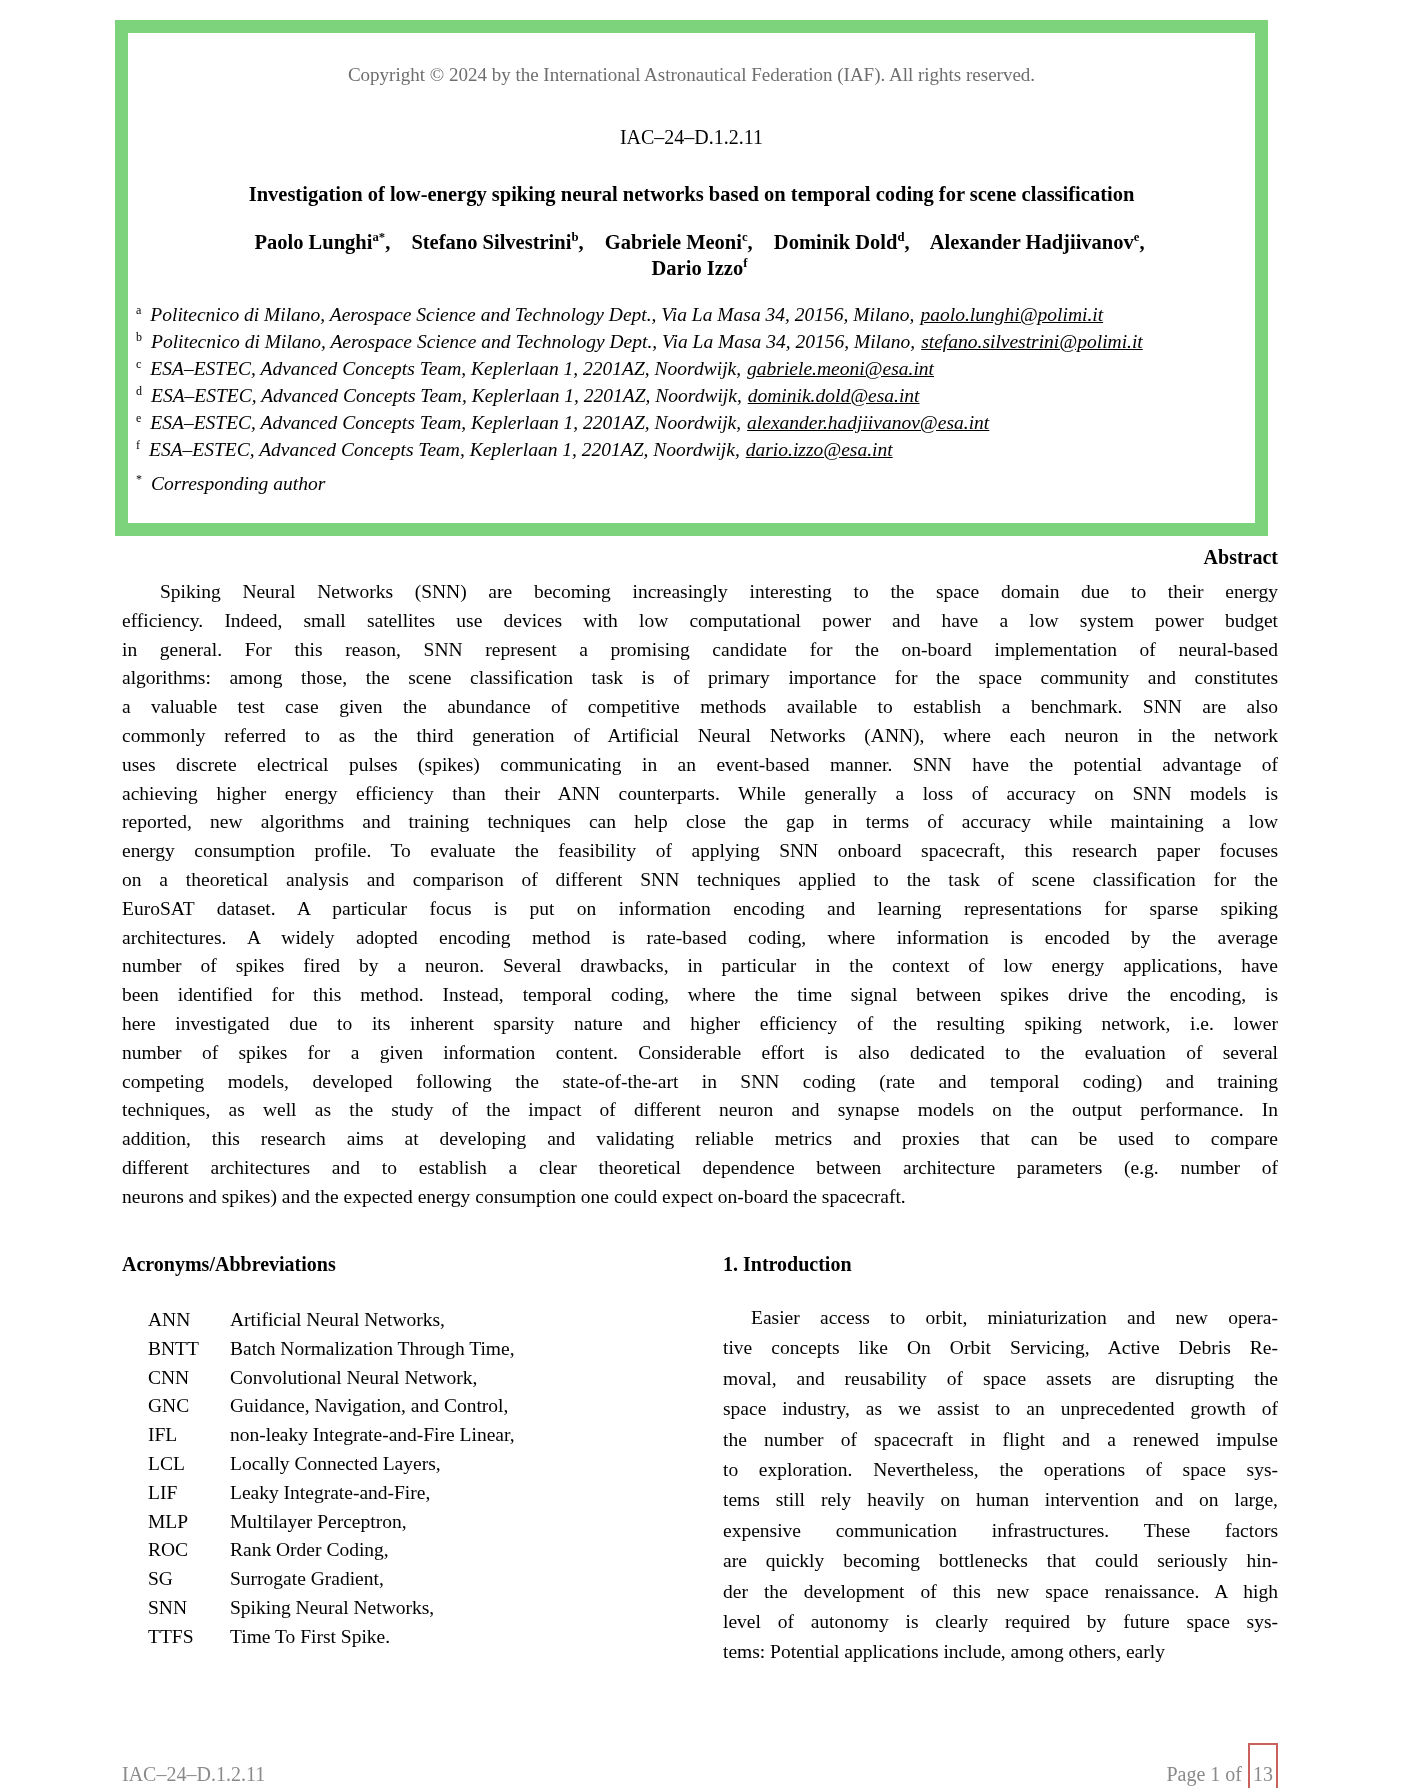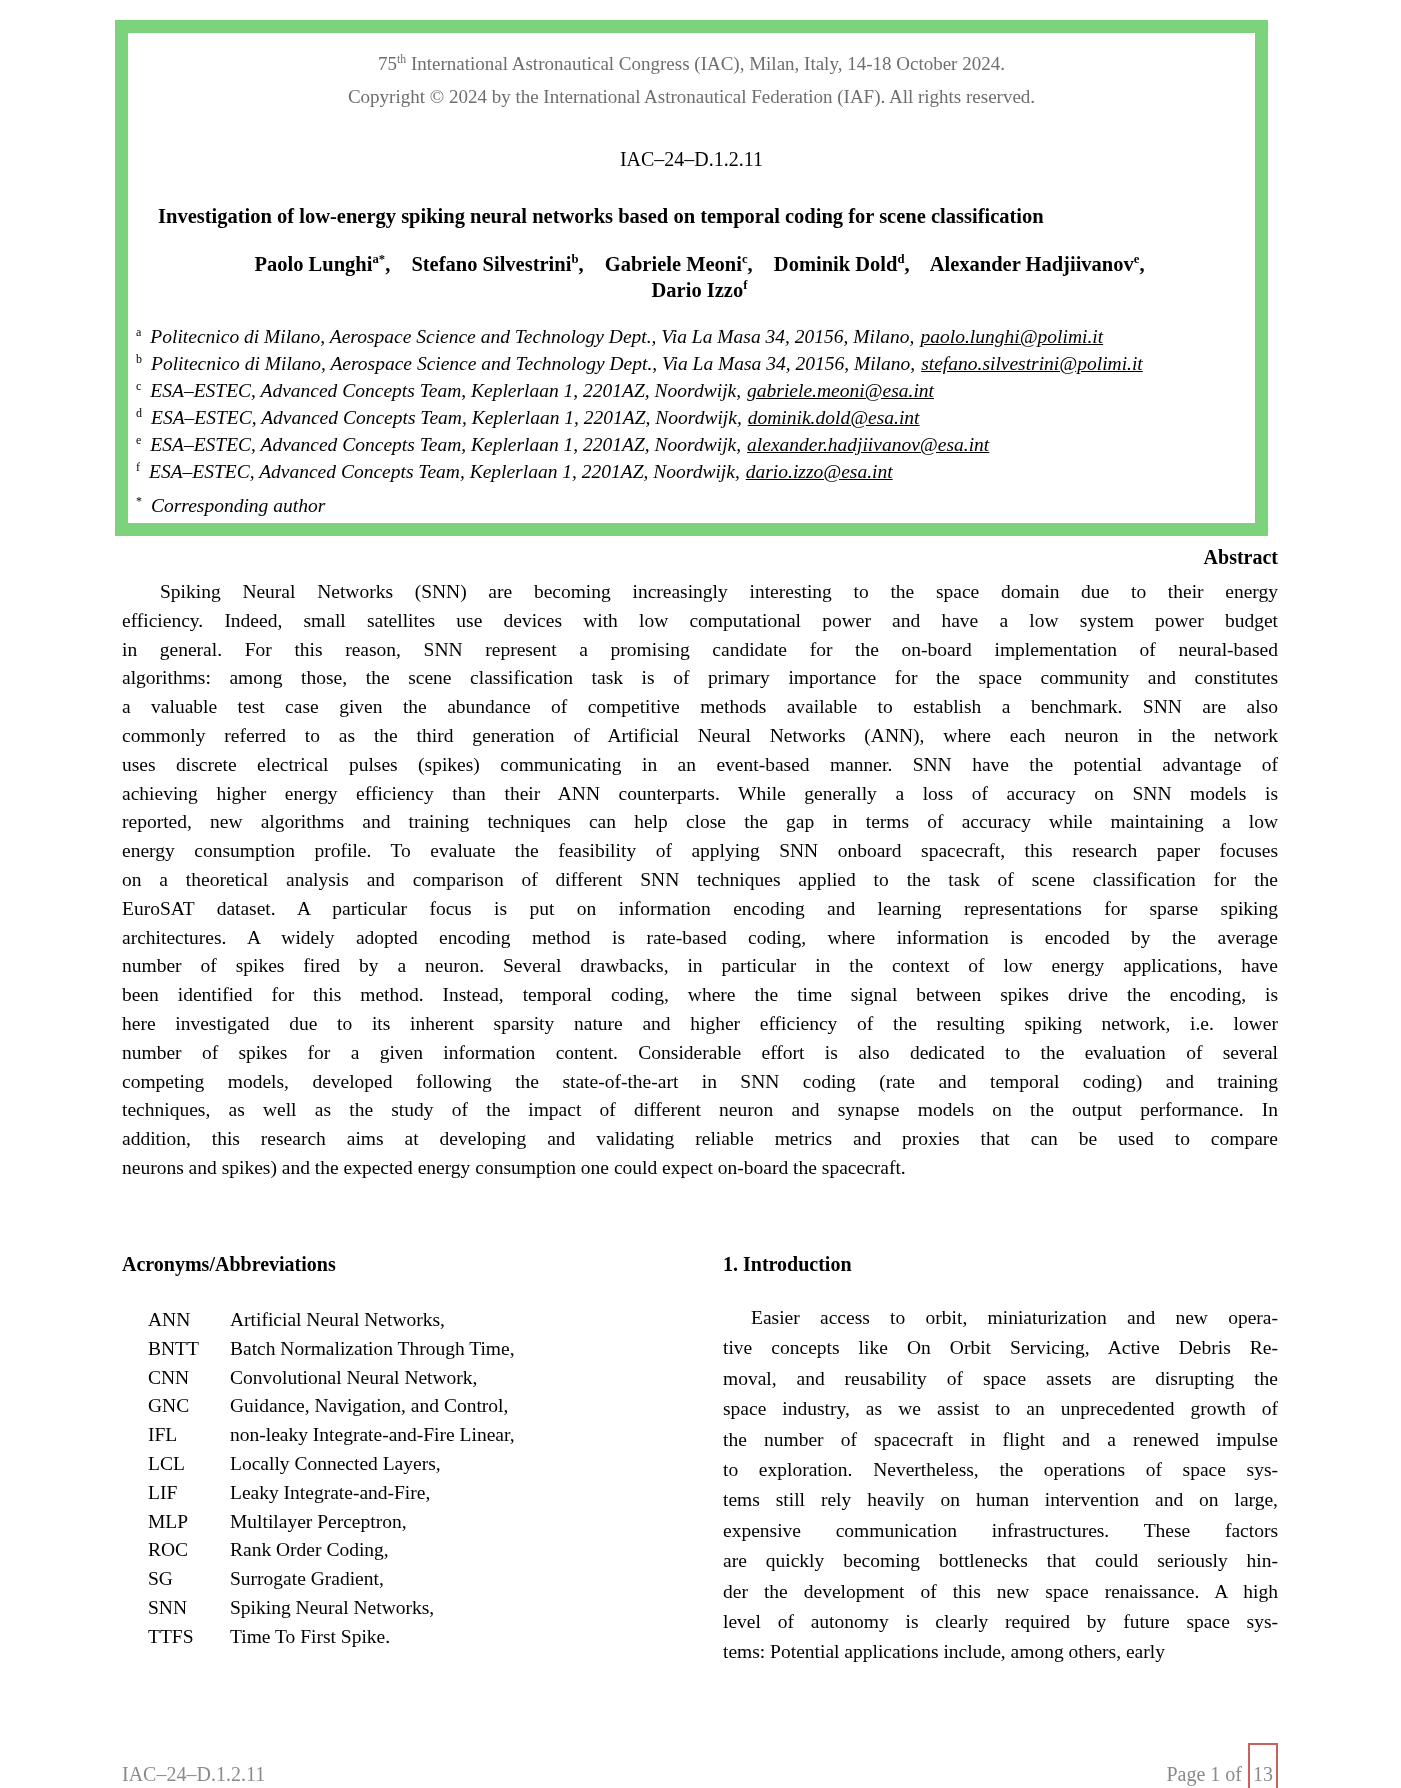--- a/index.html
+++ b/index.html
@@ -19,21 +19,21 @@
     border: 13px solid var(--accent-green, #7cd37c);
     background: #fff;
   }
   .gb-inner { padding-top: 20px; }
   .conf-line, .copyright-line {
     text-align: center; color: var(--header-gray, #6e6e6e); font-size: 19px;
   }
   .copyright-line { margin-top: 11px; }
   .paper-code { text-align: center; font-size: 20px; margin-top: 40px; }
   .title {
-    font-weight: bold; font-size: 20.5px;
+    text-align: center; font-weight: bold; font-size: 20.5px;
     margin-top: 34px; padding: 0 30px;
   }
   .authors {
     text-align: center; font-weight: bold; font-size: 20.5px; margin-top: 25px; padding-left: 16px;
   }
   .authors .author { margin-right: 16px; }
   .authors .author:last-child { margin-right: 0; }
   .authors-line2 { margin-top: 3px; }
 
   .affiliations {
@@ -80,21 +80,20 @@
   .page-box {
     display: inline-block; border: 2px solid var(--link-box-red, #c9625c);
     padding: 18px 3px; margin-left: 6px;
   }
 </style>
 </head>
 <body>
 
 <div class="green-box">
   <div class="gb-inner">
-    <div class="conf-line"><span>75</span><sup>th</sup><span> International Astronautical Congress (IAC), Milan, Italy, 14-18 October 2024.</span></div>
     <div class="copyright-line">Copyright © 2024 by the International Astronautical Federation (IAF). All rights reserved.</div>
     <div class="paper-code">IAC–24–D.1.2.11</div>
     <div class="title">Investigation of low-energy spiking neural networks based on temporal coding for scene classification</div>
 
     <div class="authors">
       
     
         <span class="author"><span>Paolo Lunghi</span><sup>a*</sup><span>,</span></span>
       
         <span class="author"><span>Stefano Silvestrini</span><sup>b</sup><span>,</span></span>
@@ -168,20 +167,21 @@
       <div>here investigated due to its inherent sparsity nature and higher efficiency of the resulting spiking network, i.e.  lower</div>
 
       <div>number of spikes for a given information content.  Considerable effort is also dedicated to the evaluation of several</div>
 
       <div>competing models, developed following the state-of-the-art in SNN coding (rate and temporal coding) and training</div>
 
       <div>techniques, as well as the study of the impact of different neuron and synapse models on the output performance.  In</div>
 
       <div>addition, this research aims at developing and validating reliable metrics and proxies that can be used to compare</div>
 
+      <div>different architectures and to establish a clear theoretical dependence between architecture parameters (e.g. number of</div>
 
       <div>neurons and spikes) and the expected energy consumption one could expect on-board the spacecraft.</div>
     </div>
 </div>
 
 <div class="columns">
   <div class="col">
     <div class="section-heading">Acronyms/Abbreviations</div>
     <div class="acronym-list">
 

